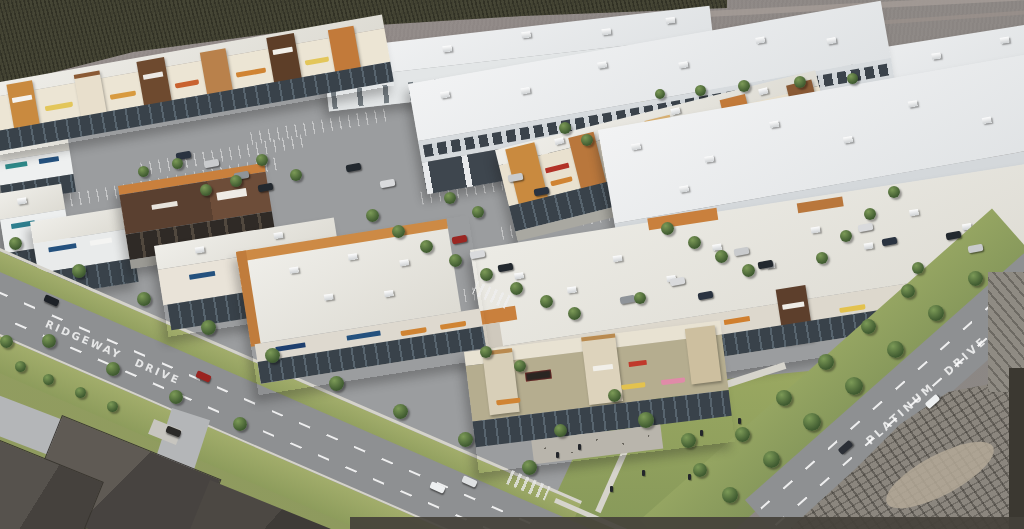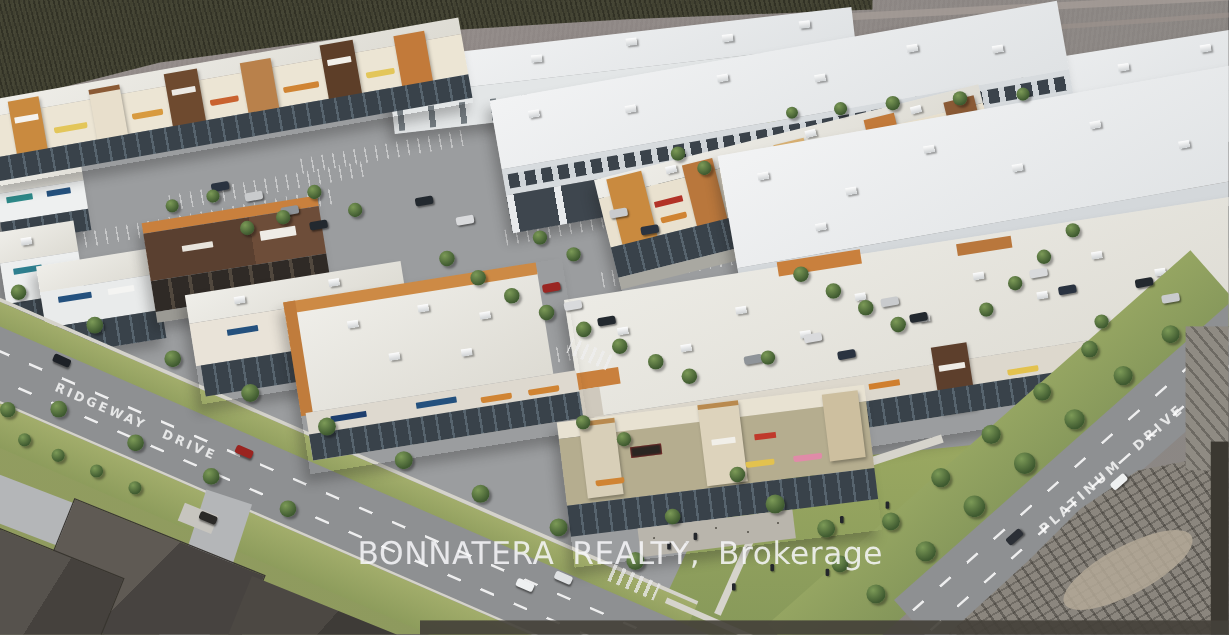--- a/index.html
+++ b/index.html
@@ -325,21 +325,20 @@
               clip-path:polygon(77.1% 100%,83.6% 88.5%,87.9% 80.2%,92.6% 74.1%,97.7% 72.2%,100% 73.7%,100% 100%);
               background-image:repeating-linear-gradient(55deg,rgba(30,28,24,.35) 0 2px,rgba(0,0,0,0) 2px 9px),
                                repeating-linear-gradient(-30deg,rgba(30,28,24,.25) 0 1.5px,rgba(0,0,0,0) 1.5px 7px);"></div>
   <div class="abs" style="left:880px;top:455px;width:120px;height:40px;background:#b3a897;border-radius:50%;
               transform:rotate(-28deg);opacity:.85;z-index:12;"></div>
   <div class="abs" style="left:988px;top:272px;width:36px;height:120px;background:#8f8b83;z-index:11;
               background-image:repeating-linear-gradient(50deg,rgba(30,28,24,.3) 0 2px,rgba(0,0,0,0) 2px 8px);"></div>
   <div class="abs" style="left:1009px;top:368px;width:15px;height:161px;background:#3b3831;z-index:15;"></div>
   <div class="abs" style="left:350px;top:517px;width:674px;height:12px;background:#44413a;opacity:.92;z-index:15;"></div>
 
-  <div class="wm">BONNATERA REALTY, Brokerage</div>
 
 <div class="tree" style="left: 655px; top: 89px; width: 10px; height: 10px;"></div>
     <div class="tree" style="left: 694.5px; top: 84.5px; width: 11px; height: 11px;"></div>
     <div class="tree" style="left: 738px; top: 80px; width: 12px; height: 12px;"></div>
     <div class="tree" style="left: 794px; top: 76px; width: 12px; height: 12px;"></div>
     <div class="tree" style="left: 846.5px; top: 72.5px; width: 11px; height: 11px;"></div>
     <div class="tree" style="left: 256px; top: 154px; width: 12px; height: 12px;"></div>
     <div class="tree" style="left: 290px; top: 169px; width: 12px; height: 12px;"></div>
     <div class="tree" style="left: 230px; top: 175px; width: 12px; height: 12px;"></div>
     <div class="tree" style="left: 200px; top: 184px; width: 12px; height: 12px;"></div>

